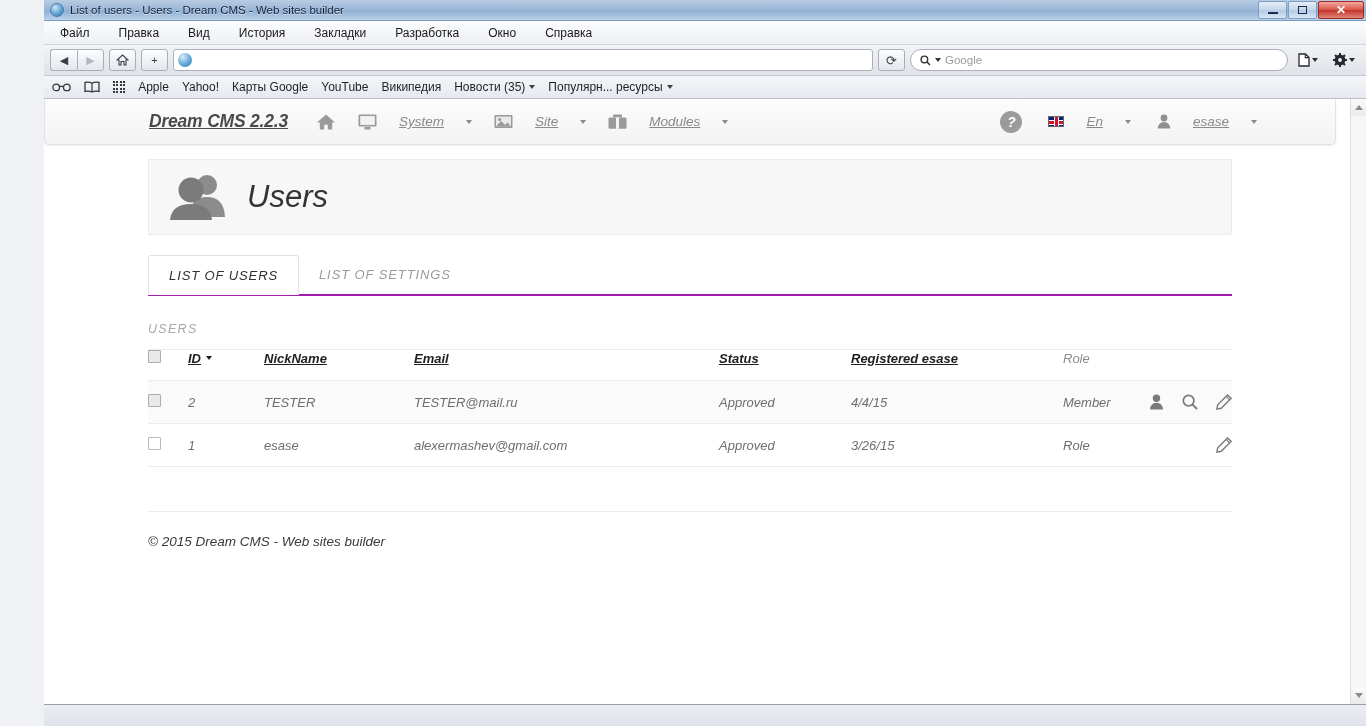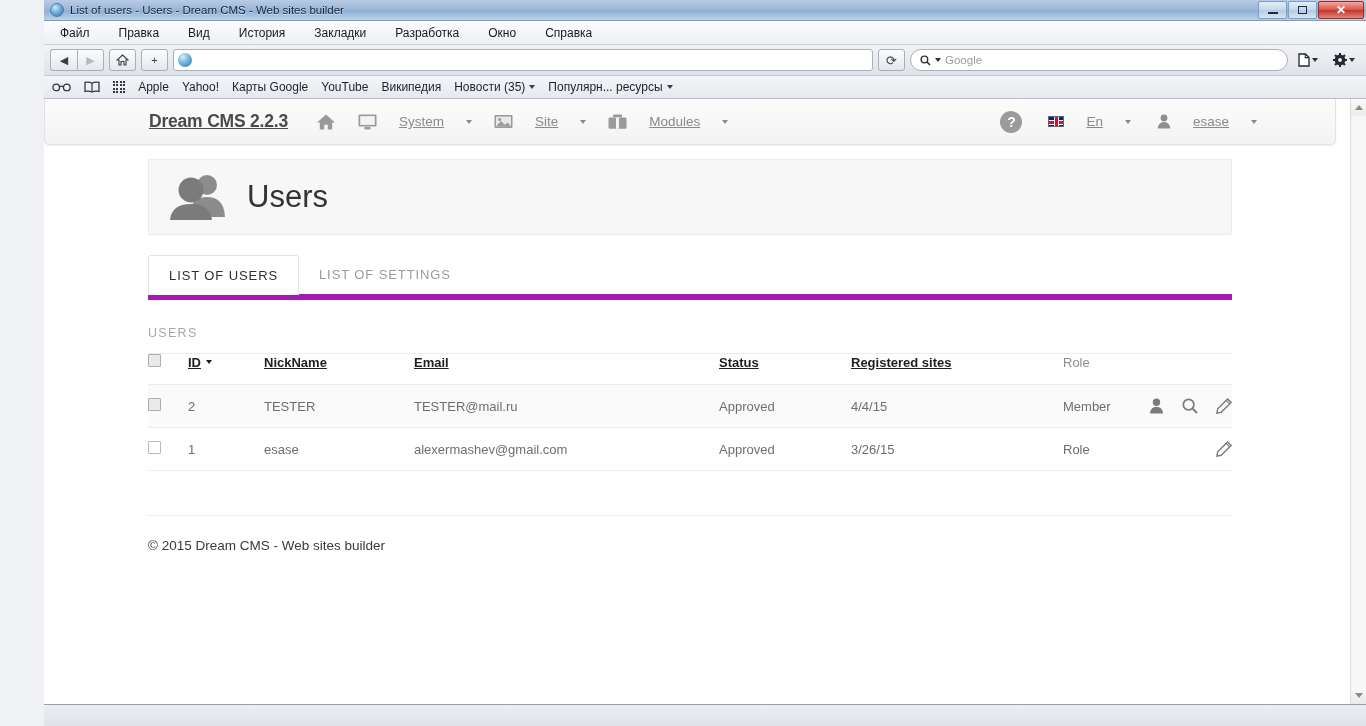--- a/index.html
+++ b/index.html
@@ -136,21 +136,21 @@
     display: flex; align-items: center; gap: 4px; white-space: nowrap;
   }
   .bm-link .caret-dn { border-top-color: #3a3f47; }
   .dots-grid {
     display: grid; grid-template-columns: repeat(4,2px); grid-template-rows: repeat(4,2px);
     gap: 1.4px;
   }
   .dots-grid i { background: #33383f; display: block; width: 2px; height: 2px; }
 
   
-  .viewport { flex: 1; display: flex; background: #0369a1; position: relative; overflow: hidden; }
+  .viewport { flex: 1; display: flex; background: #0369a1; position: relative; overflow: hidden; font-style: italic; }
   .page { flex: 1; background: #fff; position: relative; overflow: hidden; }
 
   
   .scrollbar {
     width: 16px; background: #f2f2f2; border-left: 1px solid #dcdcdc;
     display: flex; flex-direction: column; justify-content: space-between;
     align-items: center;
   }
   .sb-arrow {
     width: 16px; height: 17px; display: flex; align-items: center; justify-content: center;
@@ -205,21 +205,21 @@
   
   .content { padding: 0 118px 0 104px; }
   .page-title-bar {
     background: #f7f7f7; border: 1px solid #ececec;
     height: 76px; display: flex; align-items: center; gap: 16px;
     padding-left: 20px; margin-top: 14px;
   }
   .page-title { font-size: 31px; color: #333; font-weight: normal; }
   .users-glyph { display: flex; align-items: flex-end; }
 
-  .tabs { display: flex; margin-top: 20px; border-bottom: 6px solid #a21caf; }
+  .tabs { display: flex; margin-top: 20px; border-bottom: 2px solid #a21caf; }
   .tab {
     font-size: 13px; letter-spacing: .9px; color: #9b9b9b;
     padding: 12px 20px 11px 20px;
   }
   .tab.active {
     color: #2f2f2f; background: #fff;
     border: 1px solid #e3e3e3; border-bottom: 1px solid #fff;
     margin-bottom: -1px; border-radius: 3px 3px 0 0;
   }
 
@@ -503,21 +503,21 @@
               </th>
               <th class="col-id">
                 <span class="hd">
                     <span class="lbl">ID</span>
                     <span class="caret-dn"></span>
                   </span>
               </th>
               <th class="col-nick"><span class="lbl">NickName</span></th>
               <th class="col-email"><span class="lbl">Email</span></th>
               <th class="col-status"><span class="lbl">Status</span></th>
-              <th class="col-date"><span class="lbl">Registered sites</span></th>
+              <th class="col-date"><span class="lbl">Registered esase</span></th>
               <th class="col-role plain"><span class="lbl">Role</span></th>
               <th class="col-act"></th>
             </tr>
           </thead>
           <tbody>
             <tr class="row-hover">
               <td class="col-cb"><span class="cb shaded"></span></td>
               <td class="col-id">2</td>
               <td class="col-nick">TESTER</td>
               <td class="col-email">TESTER@mail.ru</td>

